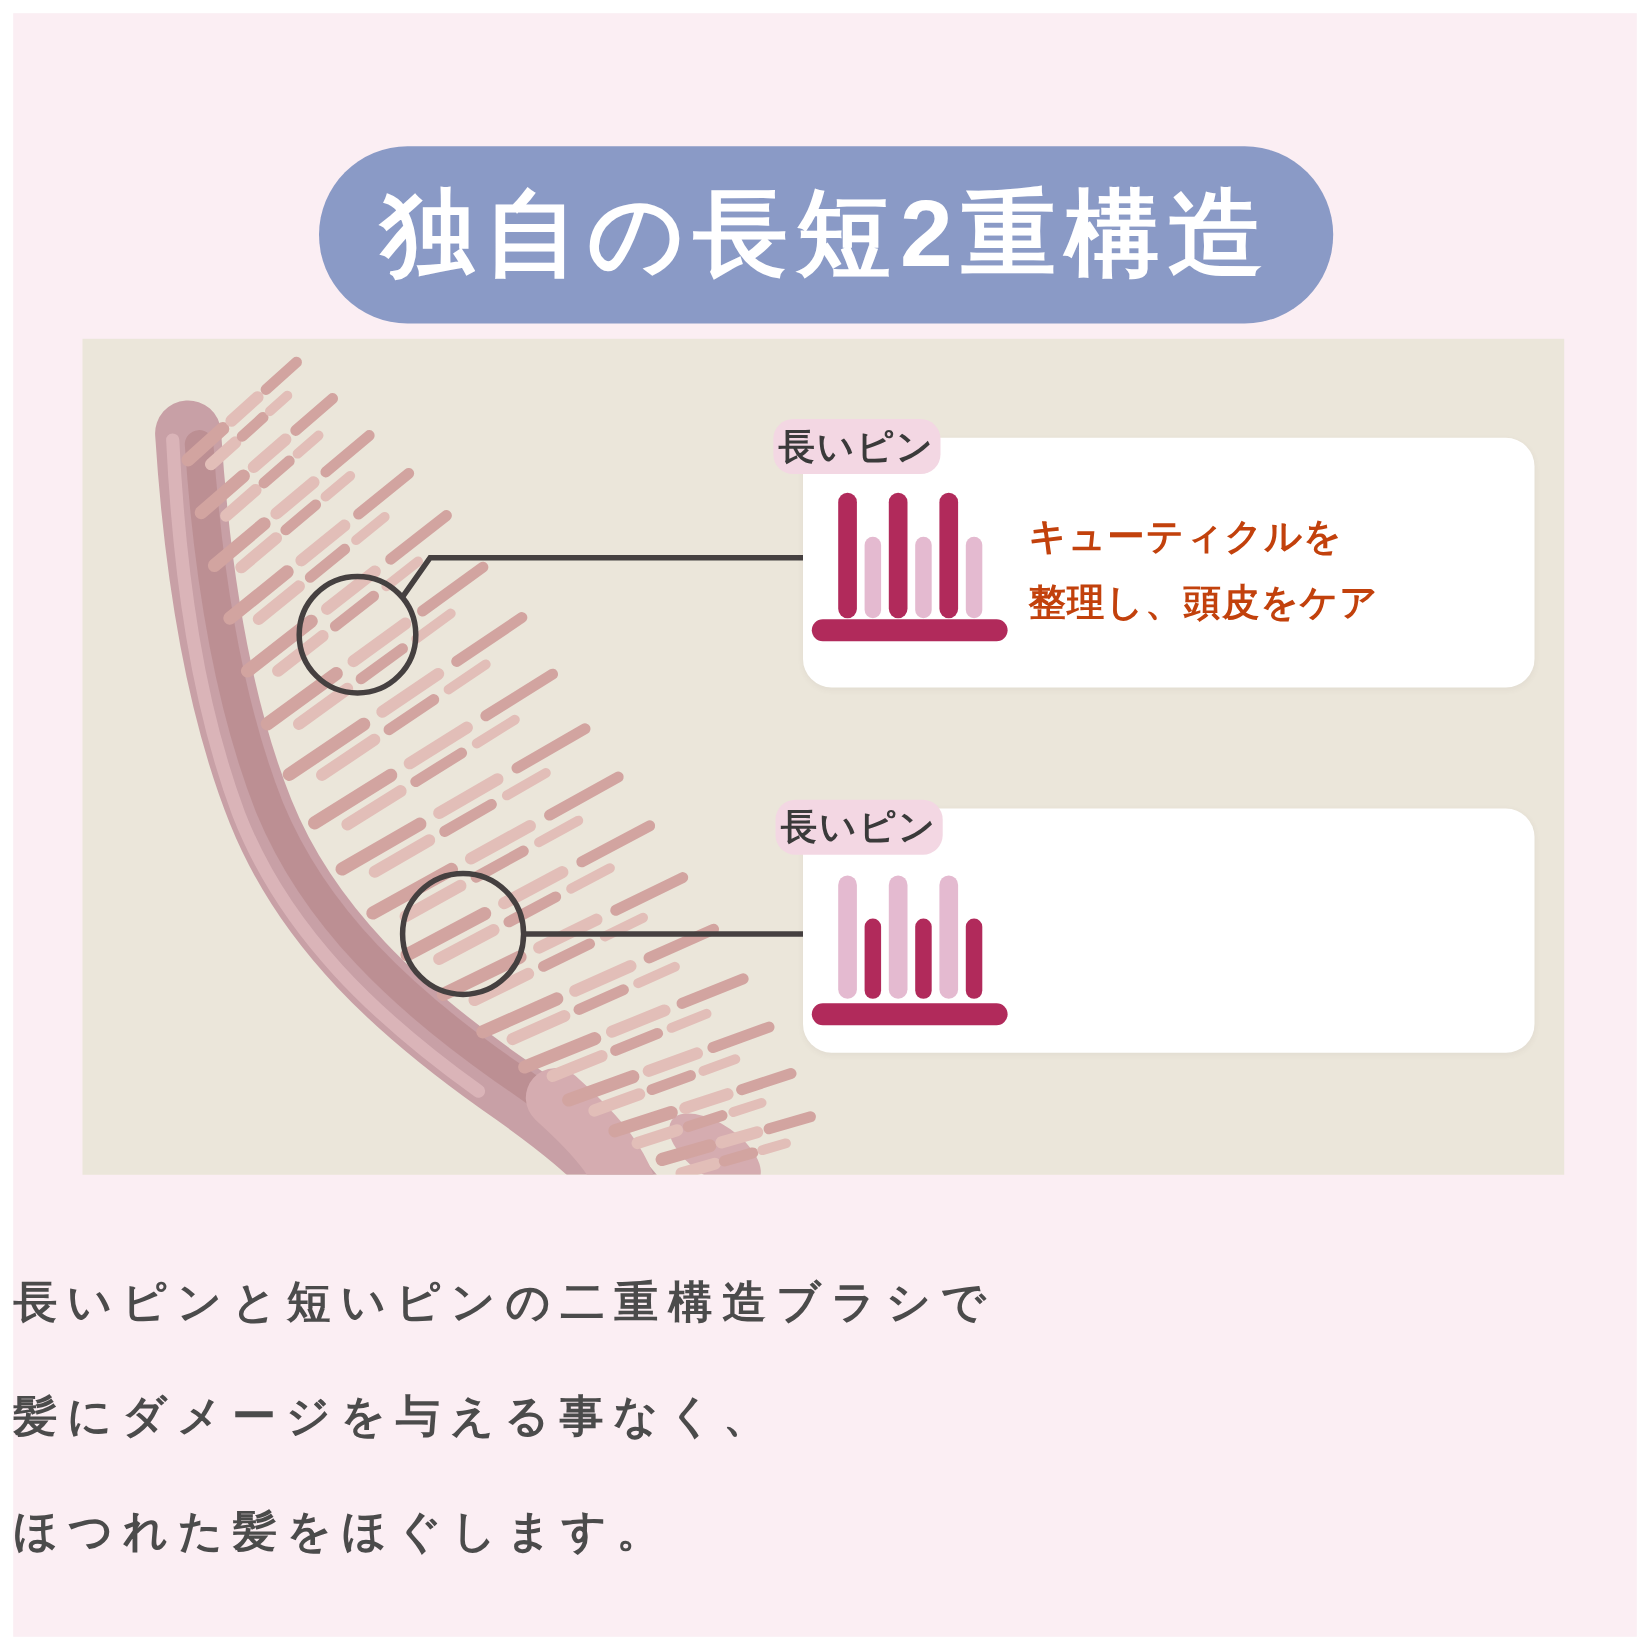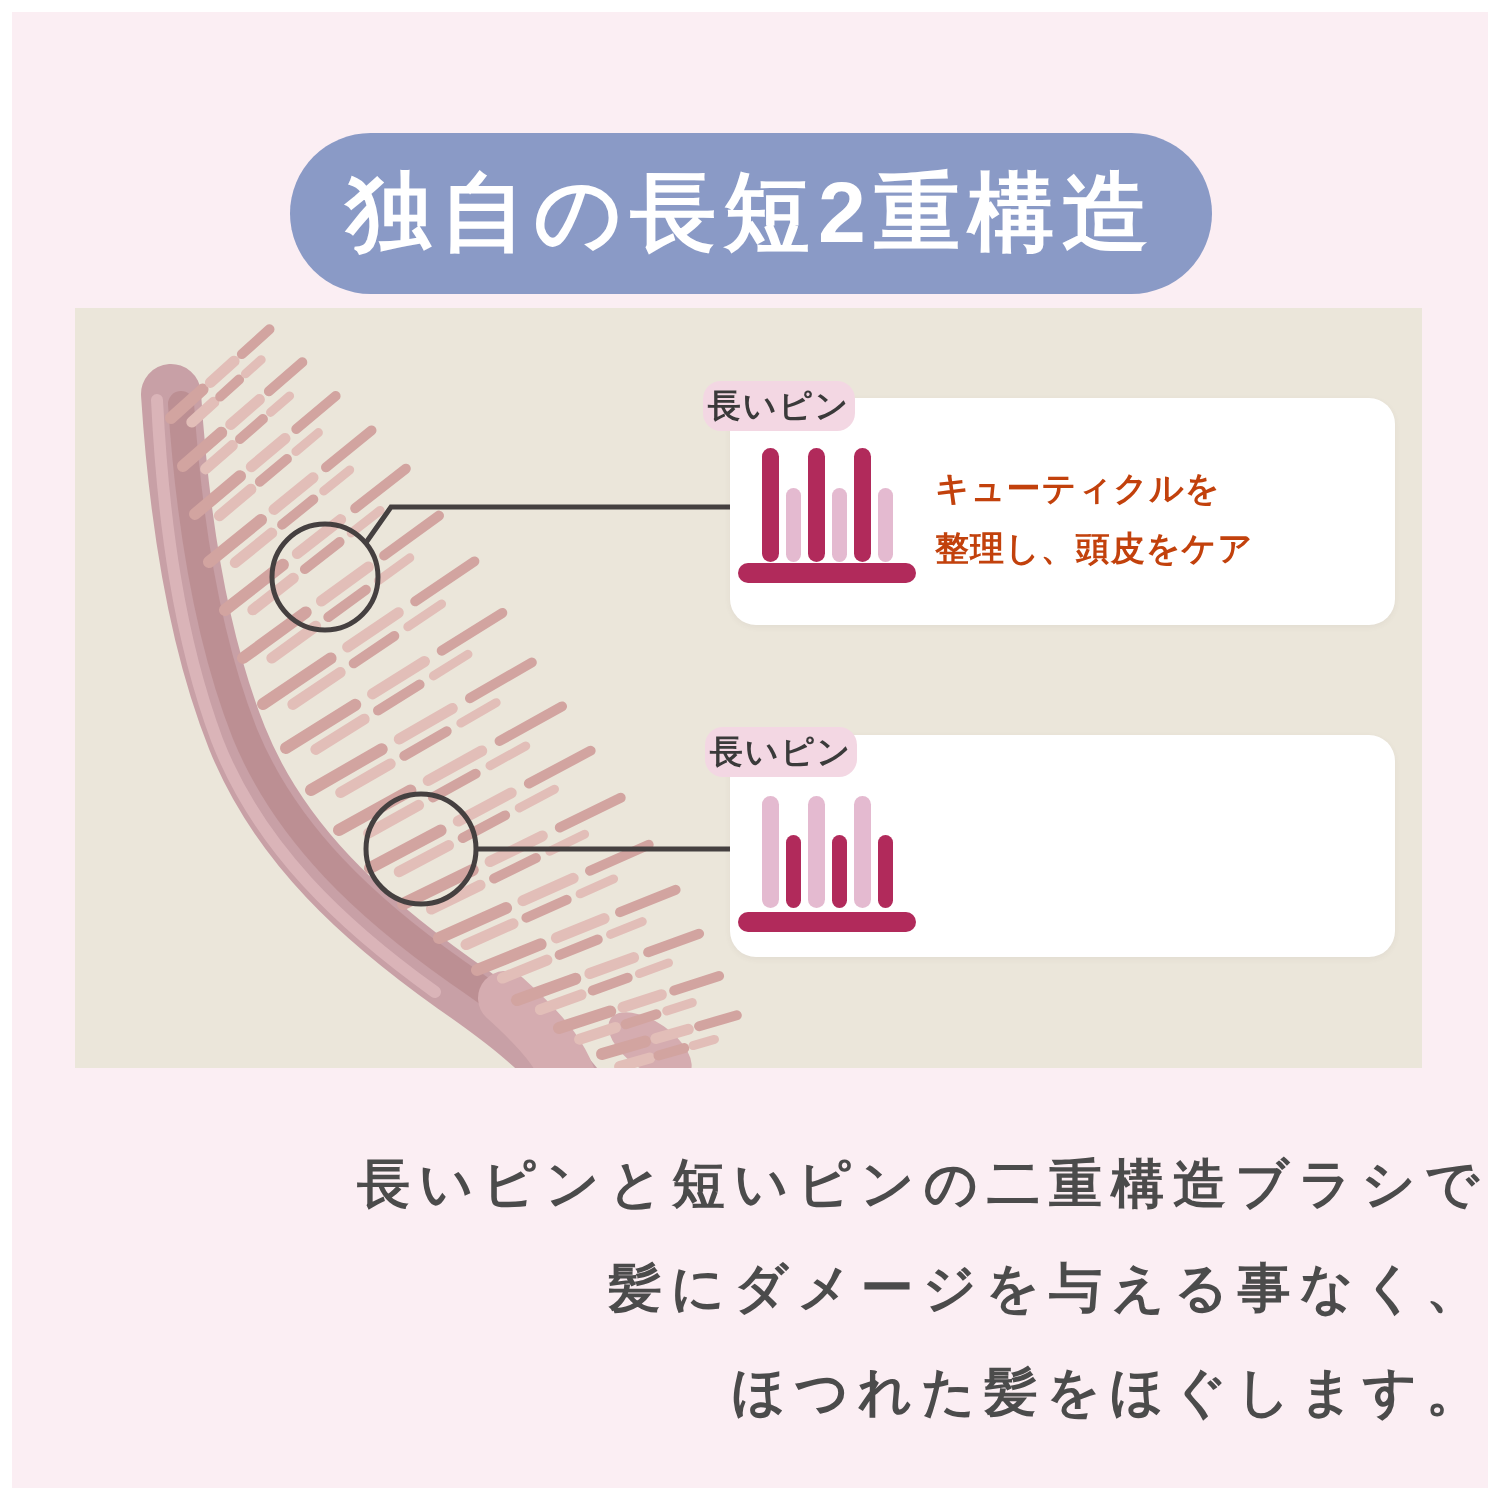--- a/index.html
+++ b/index.html
@@ -40,22 +40,22 @@
   .tone-light{background:#e4bad0;}
   .base{position:absolute;left:8px;width:178px;height:20px;border-radius:10px;background:#b12a5b;}
   #card-long  .base{top:165px;}
   #card-short .base{top:177px;}
 
   .card-text{position:absolute;font-weight:bold;color:#c2410c;font-size:34px;letter-spacing:1px;white-space:nowrap;}
   #card-long  .card-text{left:205px;top:60px;line-height:60px;}
   #card-short .card-text{left:200px;top:4px;line-height:70px;}
 
   
-  .caption{position:absolute;left:0;top:1120px;width:100%;text-align:right;
-           font-size:53px;font-weight:bold;color:#4b4b4b;letter-spacing:9px;line-height:104px;white-space:nowrap;}
+  .caption{position:absolute;left:0;top:1120px;width:100%;text-align:left;
+           font-size:40px;font-weight:bold;color:#4b4b4b;letter-spacing:9px;line-height:104px;white-space:nowrap;}
 </style>
 </head>
 <body>
 
 <div id="canvas">
 
   <div class="banner">
     <span class="banner-text">独自の長短2重構造</span>
   </div>
 

